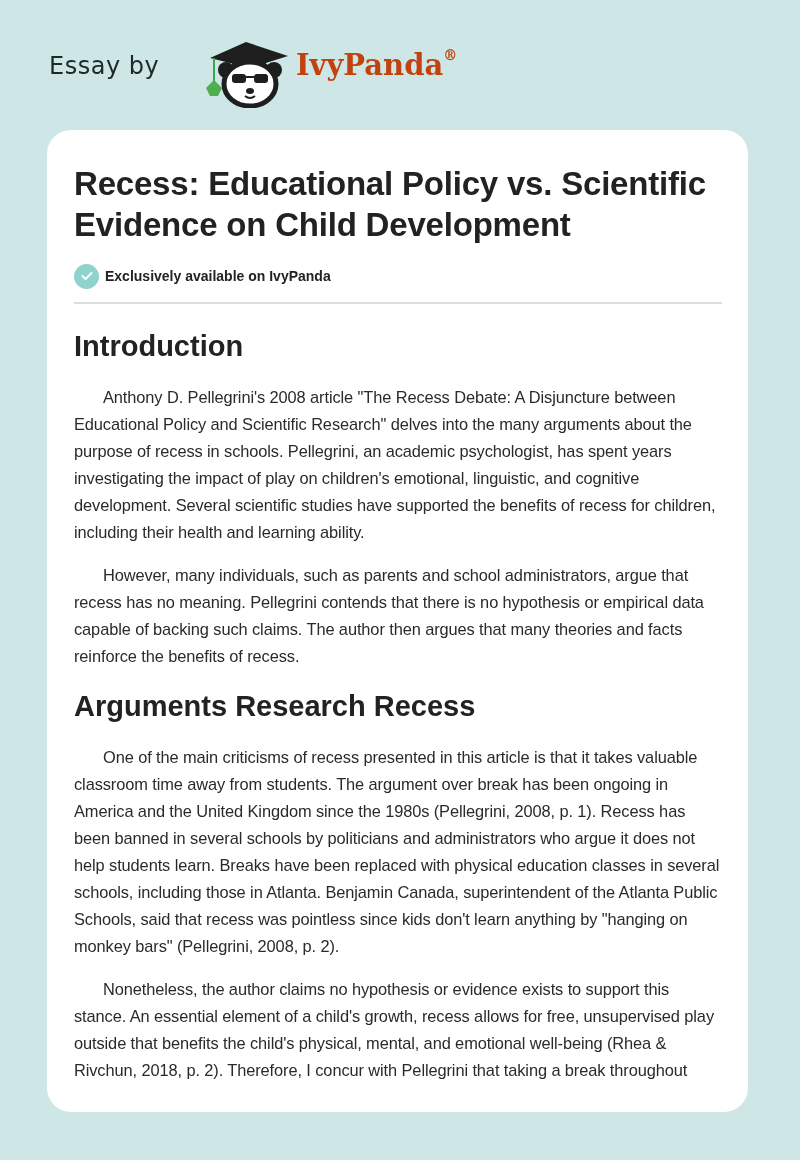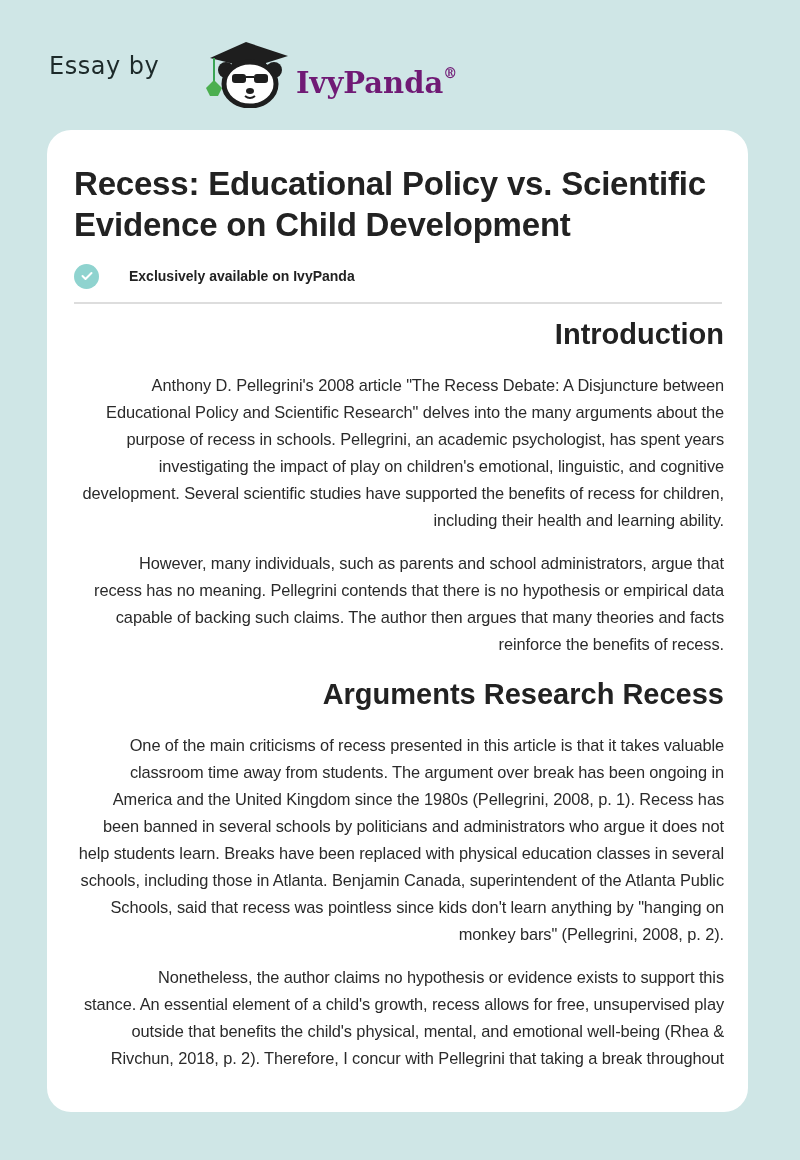--- a/index.html
+++ b/index.html
@@ -13,46 +13,46 @@
   .header {
     position: absolute; left: 0; top: 0; width: 800px; height: 120px;
   }
   .essay-by {
     position: absolute; left: 49px; top: 52px;
     font-family: "DejaVu Sans", sans-serif;
     font-size: 24px; color: #1d2a2a; letter-spacing: 0.5px;
   }
   .logo-icon { position: absolute; left: 202px; top: 36px; width: 90px; height: 72px; }
   .brand {
-    position: absolute; left: 296px; top: 66px;
+    position: absolute; left: 296px; top: 48px;
     font-family: "DejaVu Serif", serif; font-weight: bold;
-    font-size: 29px; color: #701a75;
+    font-size: 29px; color: #c2410c;
   }
   .brand sup { font-size: 14px; position: relative; top: -4px; }
   .card {
     position: absolute; left: 47px; top: 130px; width: 701px; height: 982px;
     background: #ffffff; border-radius: 24px; overflow: hidden;
   }
   .title {
     position: absolute; left: 27px; top: 33px; width: 660px;
     font-size: 33px; font-weight: bold; line-height: 41px; color: #222;
     letter-spacing: -0.2px;
   }
   .badge {
-    position: absolute; left: 27px; top: 133px; height: 26px; display: flex; align-items: center; gap: 24px;
+    position: absolute; left: 27px; top: 133px; height: 26px; display: flex; align-items: center;
   }
   .check {
     width: 25px; height: 25px; border-radius: 50%; background: #8fd3cf;
     display: flex; align-items: center; justify-content: center; margin-right: 6px;
   }
   .badge-text { font-size: 14px; font-weight: bold; color: #222; }
   .divider {
     position: absolute; left: 27px; top: 172px; width: 648px; height: 2px; background: #dddddd;
   }
-  .content { position: absolute; left: 27px; top: 184px; width: 650px; text-align: right; }
+  .content { position: absolute; left: 27px; top: 196px; width: 650px; }
   h2 {
     font-size: 29px; font-weight: bold; color: #222; line-height: 40px;
     margin-bottom: 18px;
   }
   h2.second { margin-top: 14px; }
   p {
     font-size: 16.4px; line-height: 27px; color: #2a2a2a;
     text-indent: 29px; margin-bottom: 16px; letter-spacing: -0.1px;
   }
 </style>

